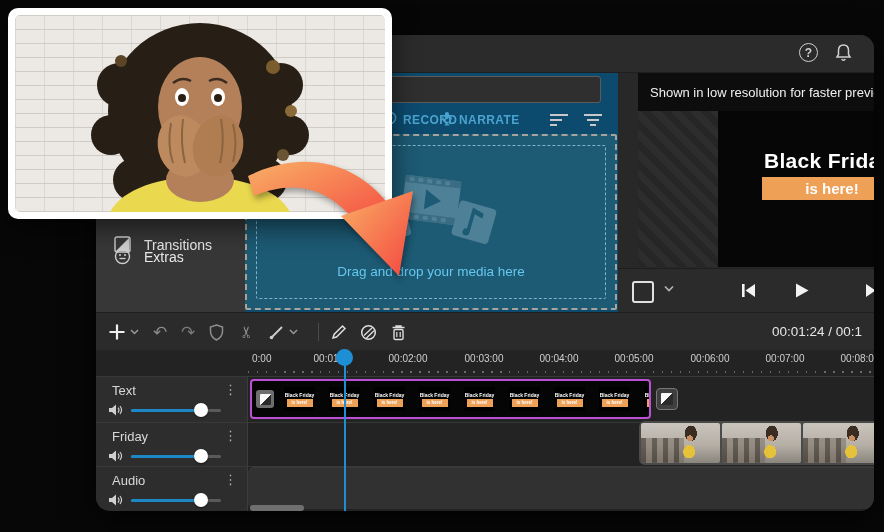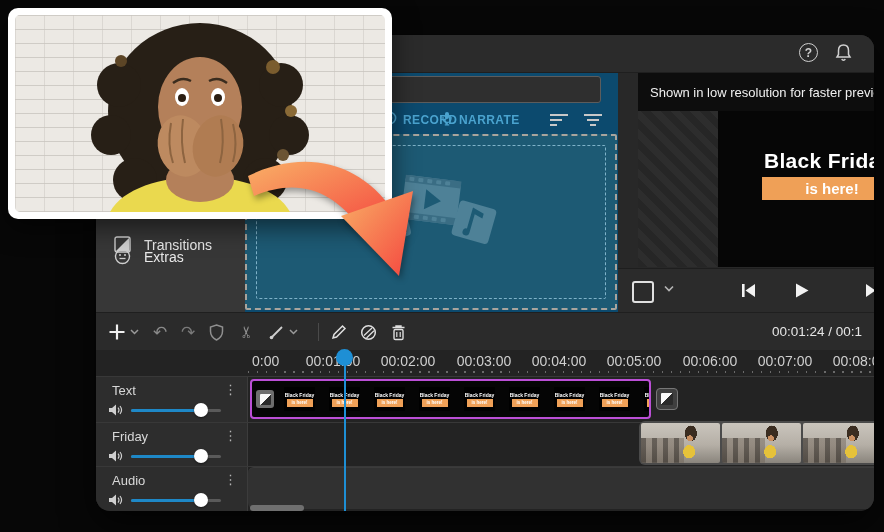--- a/index.html
+++ b/index.html
@@ -54,21 +54,21 @@
 
   
   .toolbar{position:absolute;left:0;top:277px;width:778px;height:38px;background:#2b2b2b;border-top:1px solid #1f1f1f;}
   .tb-ic{position:absolute;top:10px;width:18px;height:18px;display:flex;align-items:center;justify-content:center;cursor:pointer;}
   .tb-divider{position:absolute;left:222px;top:10px;width:1px;height:18px;background:#4a4a4a;}
   .time-display{position:absolute;left:676px;top:11px;color:#e5e5e5;font-size:13.5px;white-space:nowrap;}
   .chev{color:#9a9a9a;font-size:9px;}
 
   
   .timeline{position:absolute;left:0;top:315px;width:778px;height:161px;background:#232323;}
-  .ruler-label{position:absolute;top:3px;color:#cfcfcf;font-size:14px;transform:translateX(-50%);white-space:nowrap;}
+  .ruler-label{position:absolute;top:3px;color:#cfcfcf;font-size:10px;transform:translateX(-50%);white-space:nowrap;}
   .ruler-label.first{transform:none;}
   .ticks{position:absolute;left:152px;top:21px;width:626px;height:2px;
          background-image:repeating-linear-gradient(90deg,#6a6a6a 0 1.5px,transparent 1.5px 9px);}
   .track-headers{position:absolute;left:0;top:26px;width:152px;height:135px;background:#2d2d2d;border-right:1px solid #3c3c3c;box-sizing:border-box;}
   .trow{position:absolute;left:0;width:778px;border-top:1px solid #383838;height:0;}
   .thead{position:absolute;left:0;width:152px;}
   .tname{position:absolute;left:16px;top:7px;color:#d8d8d8;font-size:13px;}
   .kebab{position:absolute;left:128px;top:6px;color:#b5b5b5;font-size:13px;cursor:pointer;letter-spacing:0;}
   .vol{position:absolute;left:12px;top:27px;display:flex;align-items:center;gap:8px;}
   .spk{width:15px;height:14px;color:#cfcfcf;}
@@ -228,20 +228,21 @@
                   <rect x="73" y="46.5" width="5" height="4" rx="1"></rect>
                   <rect x="82" y="46.5" width="5" height="4" rx="1"></rect>
                 </g>
               </g>
             <g transform="rotate(16 112 52)">
                 <rect x="94" y="34" width="38" height="36" rx="4" fill="#4e8197"></rect>
                 <path d="M108 60 a3.5 3.5 0 1 0 3.5 3.5 L111.5 44 L120 46 L120 41 L108 38 Z" fill="#1d5a74"></path>
               </g>
           </svg>
         </div>
+        <div class="dz-text">Drag and drop your media here</div>
       </div>
     </div>
 
     <div class="preview-panel">
       <div class="pv-viewport">
         <div class="pv-notice">Shown in low resolution for faster preview</div>
         <div class="pv-stage">
           <div class="pv-canvas">
             <div class="pv-title">Black Friday</div>
             <div class="pv-banner">is here!</div>

